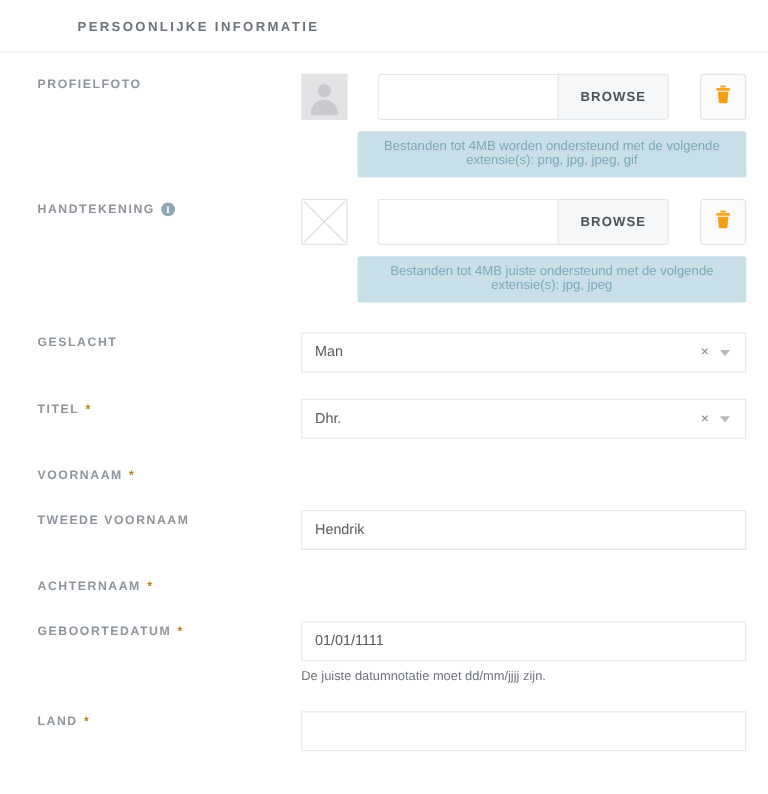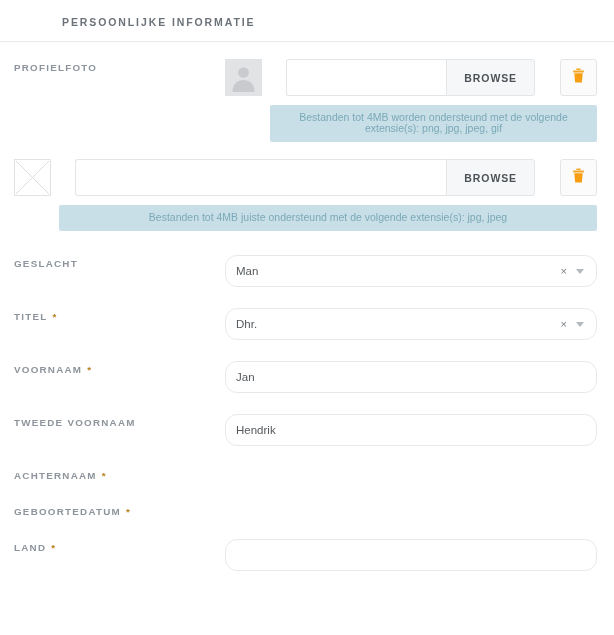--- a/index.html
+++ b/index.html
@@ -28,21 +28,21 @@
     color: #6b7279;
     font-weight: 600;
     text-transform: uppercase;
     padding-left: 48px;
   }
 
   
   .form-row {
     display: flex;
     align-items: flex-start;
-    padding-left: 14px;
+    padding-left: 30px;
   }
   .row-label {
     width: 211px;
     flex: 0 0 211px;
     font-size: 9.8px;
     letter-spacing: 1.25px;
     color: #8d949b;
     font-weight: 600;
     text-transform: uppercase;
     line-height: 1.2;
@@ -142,21 +142,21 @@
     line-height: 11px;
     text-align: center;
     padding: 7px 10px 8px;
     border-radius: 2px;
   }
 
   
   .field {
     height: 30px;
     border: 1px solid #e6e9eb;
-    border-radius: 12px;
+    border-radius: 0;
     background: #fff;
     display: flex;
     align-items: center;
     padding: 0 10px;
     font-size: 11.5px;
     color: #55595d;
   }
   .field.tall { height: 32px; }
   .field .value { flex: 1 1 auto; overflow: hidden; white-space: nowrap; }
 
@@ -226,20 +226,24 @@
               <path d="M2.3 5.3 h8.4 l-0.8 8.6 a0.7 0.7 0 0 1 -0.7 0.6 h-5.4 a0.7 0.7 0 0 1 -0.7 -0.6 Z" fill="#f79e12"></path>
             </svg>
           </span>
         </div>
       </div>
       <div class="banner">Bestanden tot 4MB worden ondersteund met de volgende extensie(s): png, jpg, jpeg, gif</div>
     </div>
   </div>
 
   <div class="form-row upload-row">
+    <div class="row-label">
+      <span>HANDTEKENING</span>
+      <span class="info-icon">i</span>
+    </div>
     <div class="row-control">
       <div class="upload-line">
         <div class="thumb broken">
           <svg width="35" height="35" viewBox="0 0 35 35" aria-hidden="true">
             <line x1="1" y1="1" x2="34" y2="34" stroke="#dcdfe2" stroke-width="1"></line>
             <line x1="34" y1="1" x2="1" y2="34" stroke="#dcdfe2" stroke-width="1"></line>
           </svg>
         </div>
         <div class="file-input-group">
           <div class="file-text"></div>
@@ -288,25 +292,20 @@
         </span>
       </div>
     </div>
   </div>
 
   <div class="form-row row-gap-b">
     <div class="row-label">
       <span>VOORNAAM</span>
       <span class="req">*</span>
     </div>
-    <div class="row-control">
-      <div class="field tall">
-        <span class="value">Jan</span>
-      </div>
-    </div>
   </div>
 
   <div class="form-row row-gap-b">
     <div class="row-label">
       <span>TWEEDE VOORNAAM</span>
     </div>
     <div class="row-control">
       <div class="field tall">
         <span class="value">Hendrik</span>
       </div>
@@ -317,20 +316,26 @@
     <div class="row-label">
       <span>ACHTERNAAM</span>
       <span class="req">*</span>
     </div>
   </div>
 
   <div class="form-row row-gap-b">
     <div class="row-label">
       <span>GEBOORTEDATUM</span>
       <span class="req">*</span>
+    </div>
+    <div class="row-control">
+      <div class="field tall">
+        <span class="value">01/01/1111</span>
+      </div>
+      <div class="help-text">De juiste datumnotatie moet dd/mm/jjjj zijn.</div>
     </div>
   </div>
 
   <div class="form-row row-gap-b">
     <div class="row-label">
       <span>LAND</span>
       <span class="req">*</span>
     </div>
     <div class="row-control">
       <div class="field tall">

